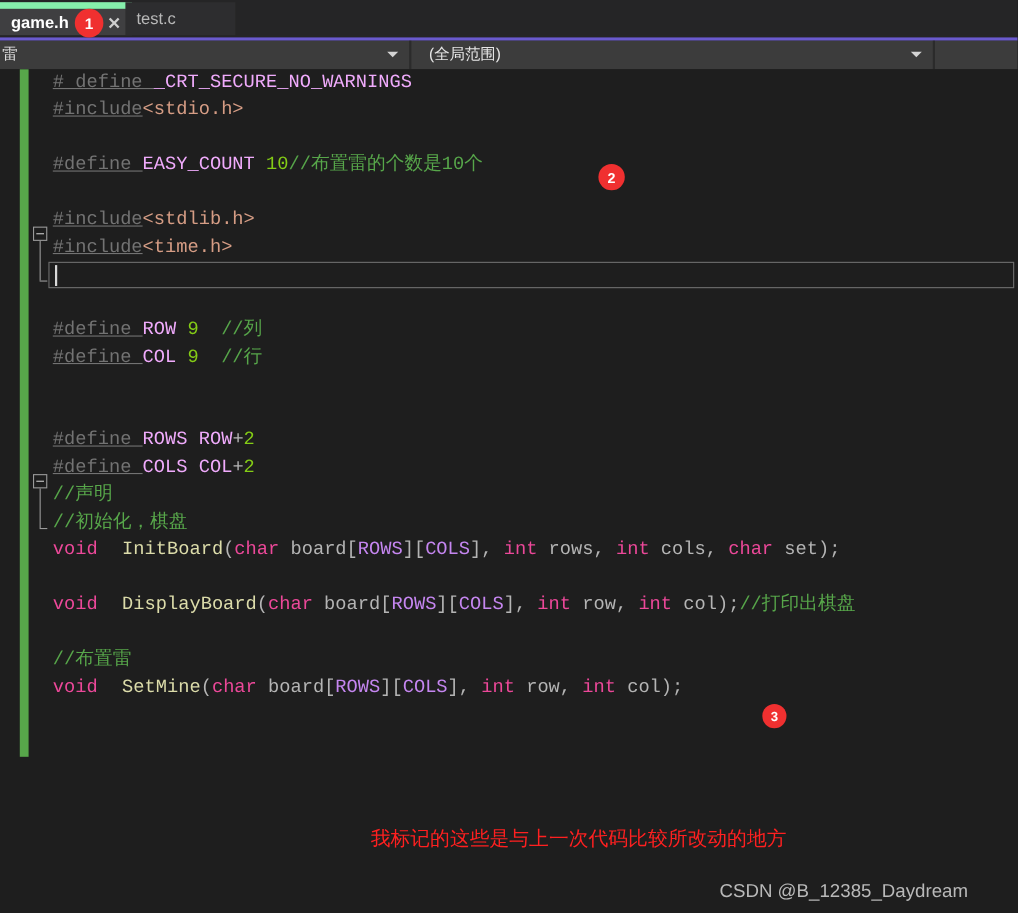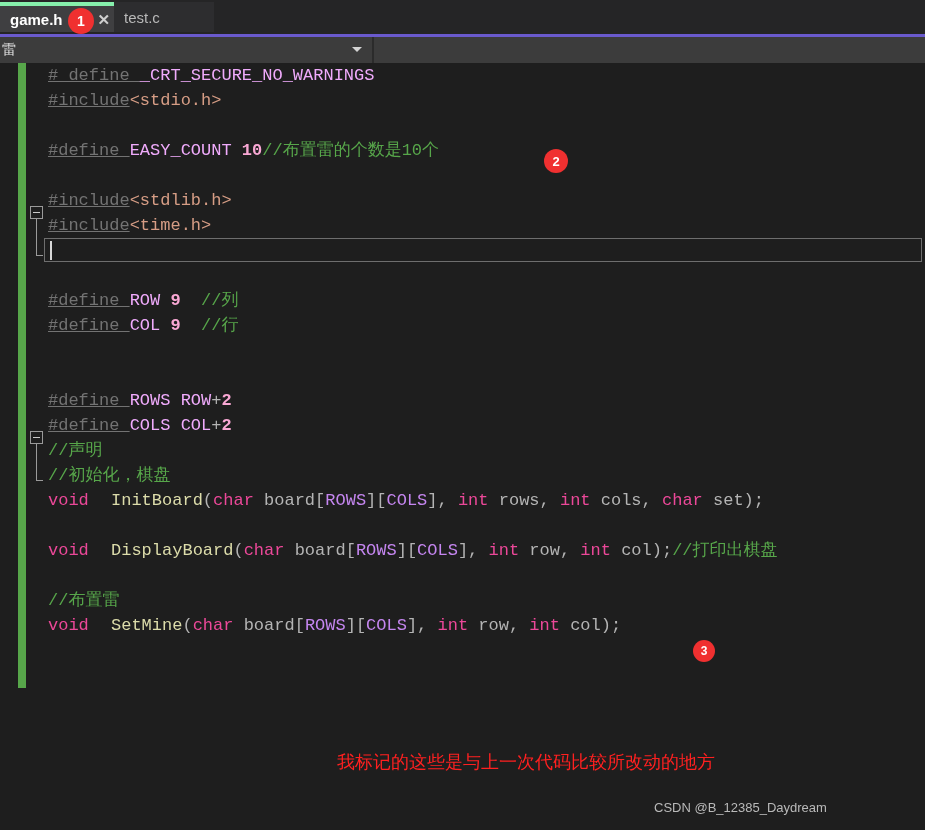--- a/index.html
+++ b/index.html
@@ -30,21 +30,21 @@
     display: flex;
     align-items: center;
     font-size: 15px;
     padding: 0 8px 0 10px;
     white-space: nowrap;
   }
   .tab-active {
     left: 0;
     width: 120px;
     background: #3f3f41;
-    border-top: 4px solid #86efac;
+    border-top: 6px solid #86efac;
     color: #ffffff;
     font-weight: bold;
   }
   .tab-inactive {
     left: 114px;
     width: 100px;
     background: #2d2d2f;
     color: #b8b8b8;
   }
   .tab-label { flex: 0 0 auto; }
@@ -120,21 +120,21 @@
     height: 25px;
     padding-left: 48px;
     box-sizing: border-box;
   }
 
   
   .c-pre   { color: #737373; text-decoration: underline; }
   .c-macro { color: #f0abfc; }
   .c-str   { color: #d69d85; }
   .c-cmt   { color: #57a64a; }
-  .c-num   { color: #f9a8d4; font-weight: bold; }
+  .c-num   { color: #84cc16; }
   .c-kw    { color: #ec4899; }
   .c-fn    { color: #dcdcaa; margin-left: 12px; }
   .c-def   { color: #c586f0; }
   .c-plain { color: #b4b4b4; }
   .c-punct { color: #b4b4b4; }
 
   
   .curline {
     position: absolute;
     left: 44px; top: 175px;
@@ -199,21 +199,21 @@
     left: 337px; top: 750px;
     color: #ff2020;
     font-size: 18px;
     font-family: "Liberation Sans", sans-serif;
     white-space: nowrap;
   }
   .watermark {
     position: absolute;
     left: 654px; top: 800px;
     color: #b9b9b9;
-    font-size: 13px;
+    font-size: 17px;
     font-family: "Liberation Sans", sans-serif;
     white-space: nowrap;
   }
 </style>
 </head>
 <body>
 
 <div class="tabbar">
   <div class="tab tab-active">
     <span class="tab-label">game.h</span>
@@ -223,20 +223,24 @@
     <span class="tab-label">test.c</span>
   </div>
 </div>
 <div class="tabbar-underline"></div>
 
 <div class="navbar">
   <div class="combo combo-left">
     <span>雷</span>
     <span class="combo-arrow"></span>
   </div>
+  <div class="combo combo-mid">
+    <span>(全局范围)</span>
+    <span class="combo-arrow"></span>
+  </div>
   <div class="combo combo-right">
     <span></span>
   </div>
 </div>
 
 <div class="editor">
   <div class="changebar"></div>
 
   <div class="code"><div class="line"><span class="c-pre"># define </span><span class="c-macro">_CRT_SECURE_NO_WARNINGS</span></div><div class="line"><span class="c-pre">#include</span><span class="c-str">&lt;stdio.h&gt;</span></div><div class="line">&nbsp;</div><div class="line"><span class="c-pre">#define </span><span class="c-macro">EASY_COUNT</span><span class="c-plain"> </span><span class="c-num">10</span><span class="c-cmt">//布置雷的个数是10个</span></div><div class="line">&nbsp;</div><div class="line"><span class="c-pre">#include</span><span class="c-str">&lt;stdlib.h&gt;</span></div><div class="line"><span class="c-pre">#include</span><span class="c-str">&lt;time.h&gt;</span></div><div class="line">&nbsp;</div><div class="line">&nbsp;</div><div class="line"><span class="c-pre">#define </span><span class="c-macro">ROW</span><span class="c-plain"> </span><span class="c-num">9</span><span class="c-plain">  </span><span class="c-cmt">//列</span></div><div class="line"><span class="c-pre">#define </span><span class="c-macro">COL</span><span class="c-plain"> </span><span class="c-num">9</span><span class="c-plain">  </span><span class="c-cmt">//行</span></div><div class="line">&nbsp;</div><div class="line">&nbsp;</div><div class="line"><span class="c-pre">#define </span><span class="c-macro">ROWS</span><span class="c-plain"> </span><span class="c-macro">ROW</span><span class="c-punct">+</span><span class="c-num">2</span></div><div class="line"><span class="c-pre">#define </span><span class="c-macro">COLS</span><span class="c-plain"> </span><span class="c-macro">COL</span><span class="c-punct">+</span><span class="c-num">2</span></div><div class="line"><span class="c-cmt">//声明</span></div><div class="line"><span class="c-cmt">//初始化，棋盘</span></div><div class="line"><span class="c-kw">void</span><span class="c-plain"> </span><span class="c-fn">InitBoard</span><span class="c-punct">(</span><span class="c-kw">char</span><span class="c-plain"> board</span><span class="c-punct">[</span><span class="c-def">ROWS</span><span class="c-punct">][</span><span class="c-def">COLS</span><span class="c-punct">], </span><span class="c-kw">int</span><span class="c-plain"> rows, </span><span class="c-kw">int</span><span class="c-plain"> cols, </span><span class="c-kw">char</span><span class="c-plain"> set</span><span class="c-punct">);</span></div><div class="line">&nbsp;</div><div class="line"><span class="c-kw">void</span><span class="c-plain"> </span><span class="c-fn">DisplayBoard</span><span class="c-punct">(</span><span class="c-kw">char</span><span class="c-plain"> board</span><span class="c-punct">[</span><span class="c-def">ROWS</span><span class="c-punct">][</span><span class="c-def">COLS</span><span class="c-punct">], </span><span class="c-kw">int</span><span class="c-plain"> row, </span><span class="c-kw">int</span><span class="c-plain"> col</span><span class="c-punct">);</span><span class="c-cmt">//打印出棋盘</span></div><div class="line">&nbsp;</div><div class="line"><span class="c-cmt">//布置雷</span></div><div class="line"><span class="c-kw">void</span><span class="c-plain"> </span><span class="c-fn">SetMine</span><span class="c-punct">(</span><span class="c-kw">char</span><span class="c-plain"> board</span><span class="c-punct">[</span><span class="c-def">ROWS</span><span class="c-punct">][</span><span class="c-def">COLS</span><span class="c-punct">], </span><span class="c-kw">int</span><span class="c-plain"> row, </span><span class="c-kw">int</span><span class="c-plain"> col</span><span class="c-punct">);</span></div></div>
 

